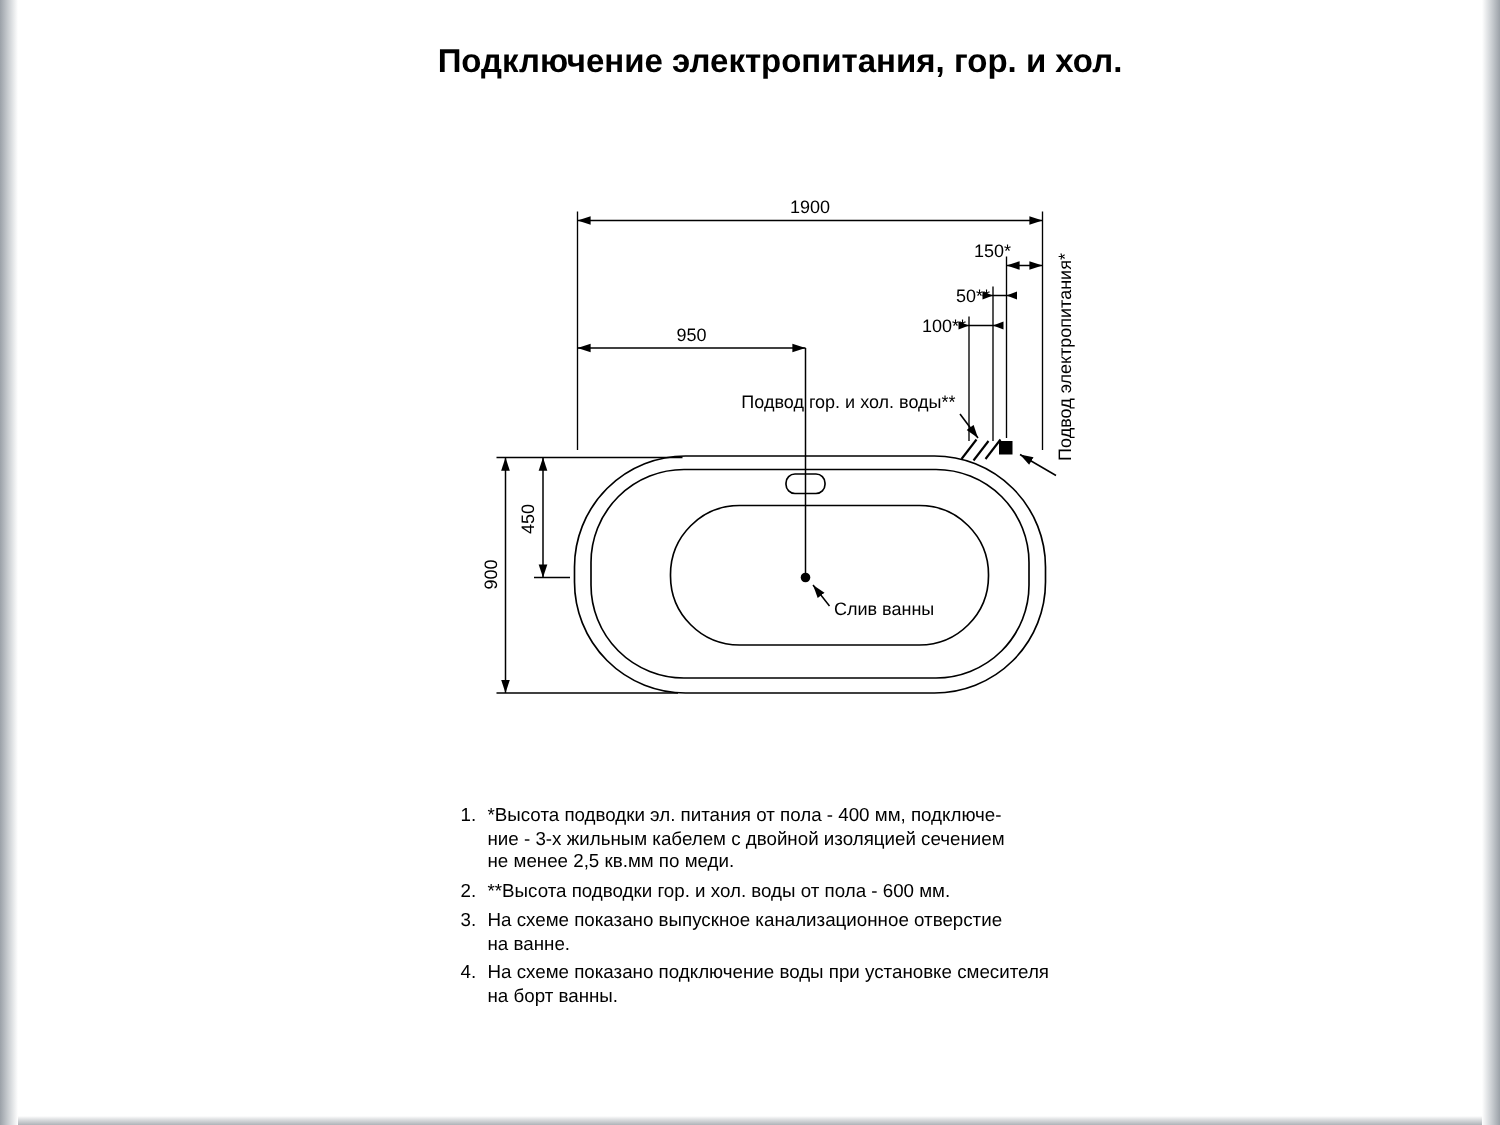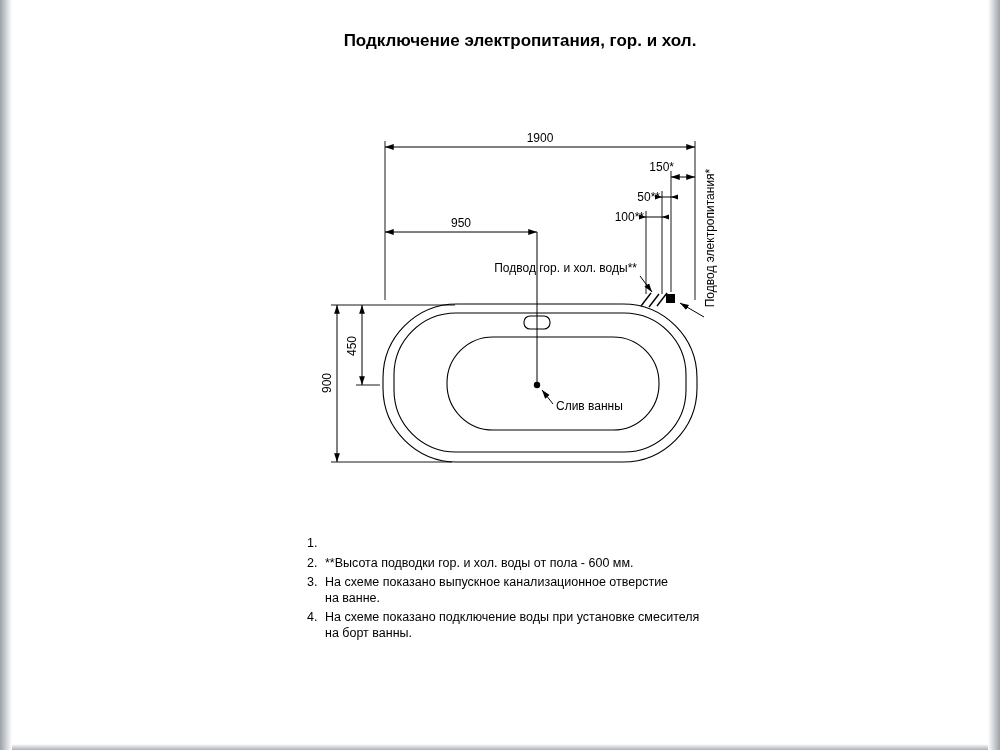--- a/index.html
+++ b/index.html
@@ -7,21 +7,21 @@
     width:1000px;height:750px;position:relative;overflow:hidden;
     background:#ffffff;color:#000;
     font-family:"Liberation Sans",sans-serif;
   }
   .edge{position:absolute;top:0;height:100%;width:12px;z-index:6;}
   .edge.left{left:0;background:linear-gradient(90deg,#9ba1a8 0%,#c9cdd1 45%,#ffffff 100%);}
   .edge.right{right:0;background:linear-gradient(270deg,#9ba1a8 0%,#c9cdd1 45%,#ffffff 100%);}
   .edge-bottom{position:absolute;left:0;bottom:0;width:100%;height:6px;z-index:5;
     background:linear-gradient(0deg,#aeb3b8 0%,#dcdee0 60%,#ffffff 100%);}
   .title{position:absolute;left:40px;top:28px;width:960px;text-align:center;font-weight:bold;z-index:2;}
-  .title .t1{font-size:17px;line-height:25px;}
+  .title .t1{font-size:22px;line-height:25px;}
   .title .t3{font-size:15px;letter-spacing:2px;margin-top:4px;}
   svg{position:absolute;left:0;top:0;z-index:1;}
   svg text{font-family:"Liberation Sans",sans-serif;font-size:12px;fill:#000;}
   .notes{position:absolute;left:307px;top:536px;font-size:12.5px;line-height:15.5px;z-index:2;}
   .note{display:flex;margin-bottom:4px;}
   .note .num{width:18px;flex:none;}
   .note .txt{white-space:pre-line;}
 </style>
 </head>
 <body>
@@ -106,20 +106,23 @@
   <g>
     <text x="637" y="272" text-anchor="end">Подвод гор. и хол. воды**</text>
     <text x="714" y="238" text-anchor="middle" transform="rotate(-90 714 238)">Подвод электропитания*</text>
     <text x="556" y="410">Слив ванны</text>
   </g>
 </svg>
 
 <div class="notes">
   <div class="note">
     <span class="num">1.</span>
+    <span class="txt">*Высота подводки эл. питания от пола - 400 мм, подключе-
+ние - 3-х жильным кабелем с двойной изоляцией сечением
+не менее 2,5 кв.мм по меди.</span>
   </div>
   <div class="note">
     <span class="num">2.</span>
     <span class="txt">**Высота подводки гор. и хол. воды от пола - 600 мм.</span>
   </div>
   <div class="note">
     <span class="num">3.</span>
     <span class="txt">На схеме показано выпускное канализационное отверстие
 на ванне.</span>
   </div>

